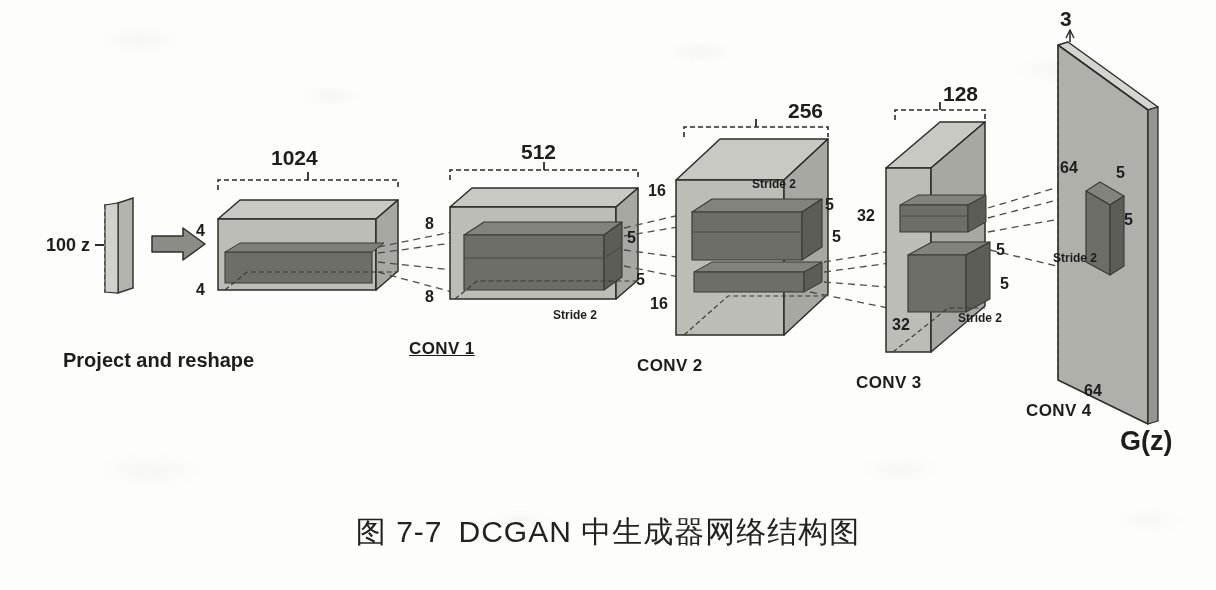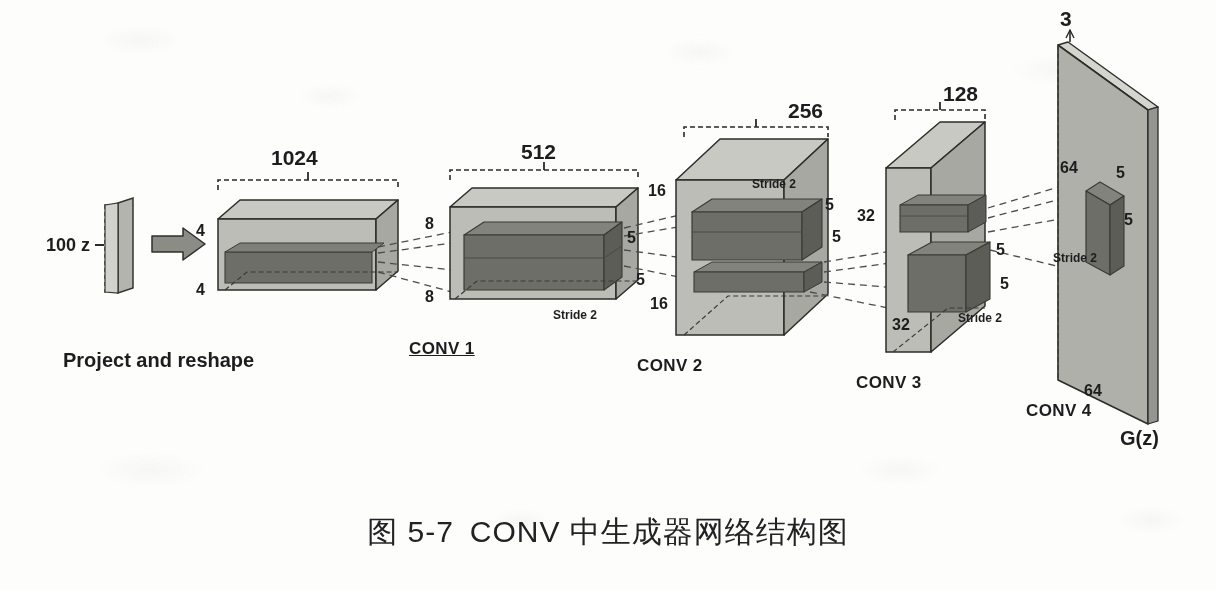--- a/index.html
+++ b/index.html
@@ -45,21 +45,21 @@
     white-space: nowrap;
     font-family: "Liberation Sans", sans-serif;
     line-height: 1;
   }
   .lbl.dim { font-size: 16px; }
   .lbl.stride { font-size: 12px; }
   .lbl.conv { font-size: 17px; letter-spacing: 0.4px; }
   .lbl.top { font-size: 21px; }
   .lbl.small { font-size: 18px; }
   .lbl.project { font-size: 20px; }
-  .lbl.gz { font-size: 20px; }
+  .lbl.gz { font-size: 27px; }
   #caption {
     position: absolute;
     left: 0;
     top: 512px;
     width: 1216px;
     text-align: center;
     font-family: "Liberation Sans", "DejaVu Sans", sans-serif;
     font-size: 30px;
     color: #222222;
     letter-spacing: 1px;
@@ -269,16 +269,16 @@
   <div class="lbl top" style="left:1060px; top:8px;">3</div>
   <div class="lbl dim" style="left:1060px; top:160px;">64</div>
   <div class="lbl dim" style="left:1084px; top:383px;">64</div>
   <div class="lbl dim" style="left:1116px; top:165px;">5</div>
   <div class="lbl dim" style="left:1124px; top:212px;">5</div>
   <div class="lbl stride" style="left:1053px; top:252px;">Stride 2</div>
   <div class="lbl conv" style="left:1026px; top:402px;">CONV 4</div>
   <div class="lbl gz" style="left:1120px; top:428px;">G(z)</div>
 
   <div id="caption">
-    <span class="cap-num">图 5-7</span><span>CONV 中生成器网络结构图</span>
+    <span class="cap-num">图 7-7</span><span>DCGAN 中生成器网络结构图</span>
   </div>
 
 </div>
 
 </body></html>

